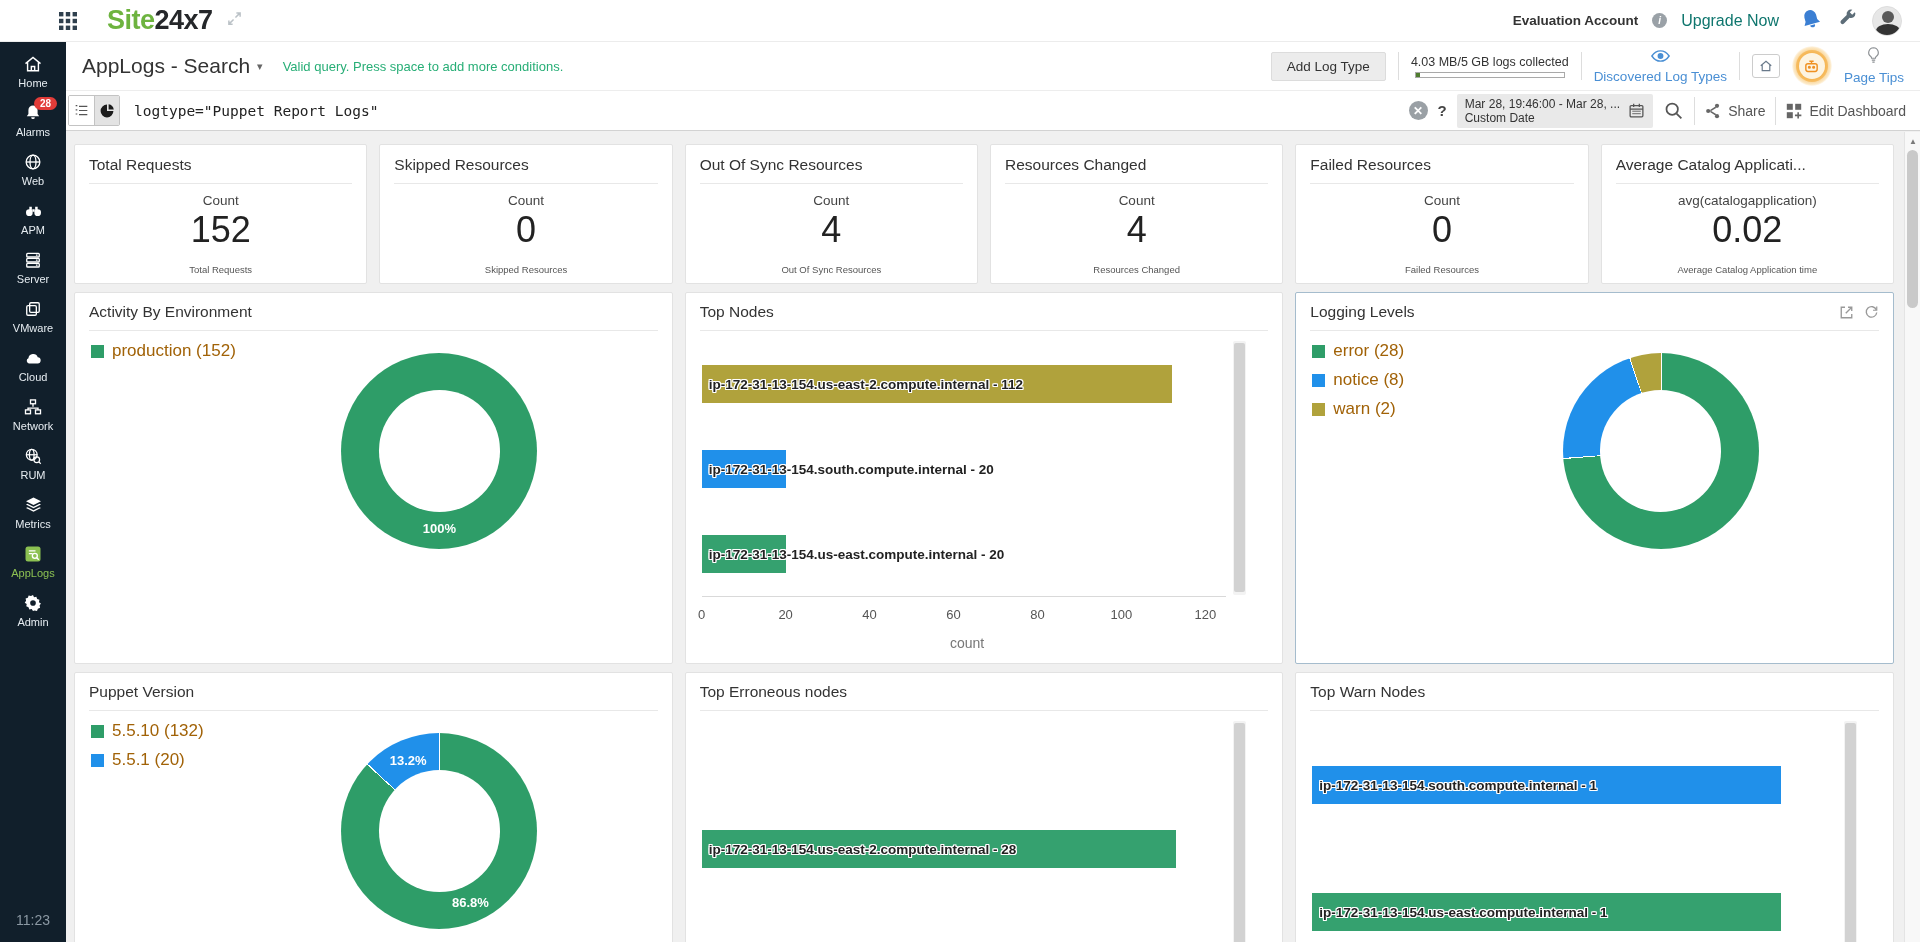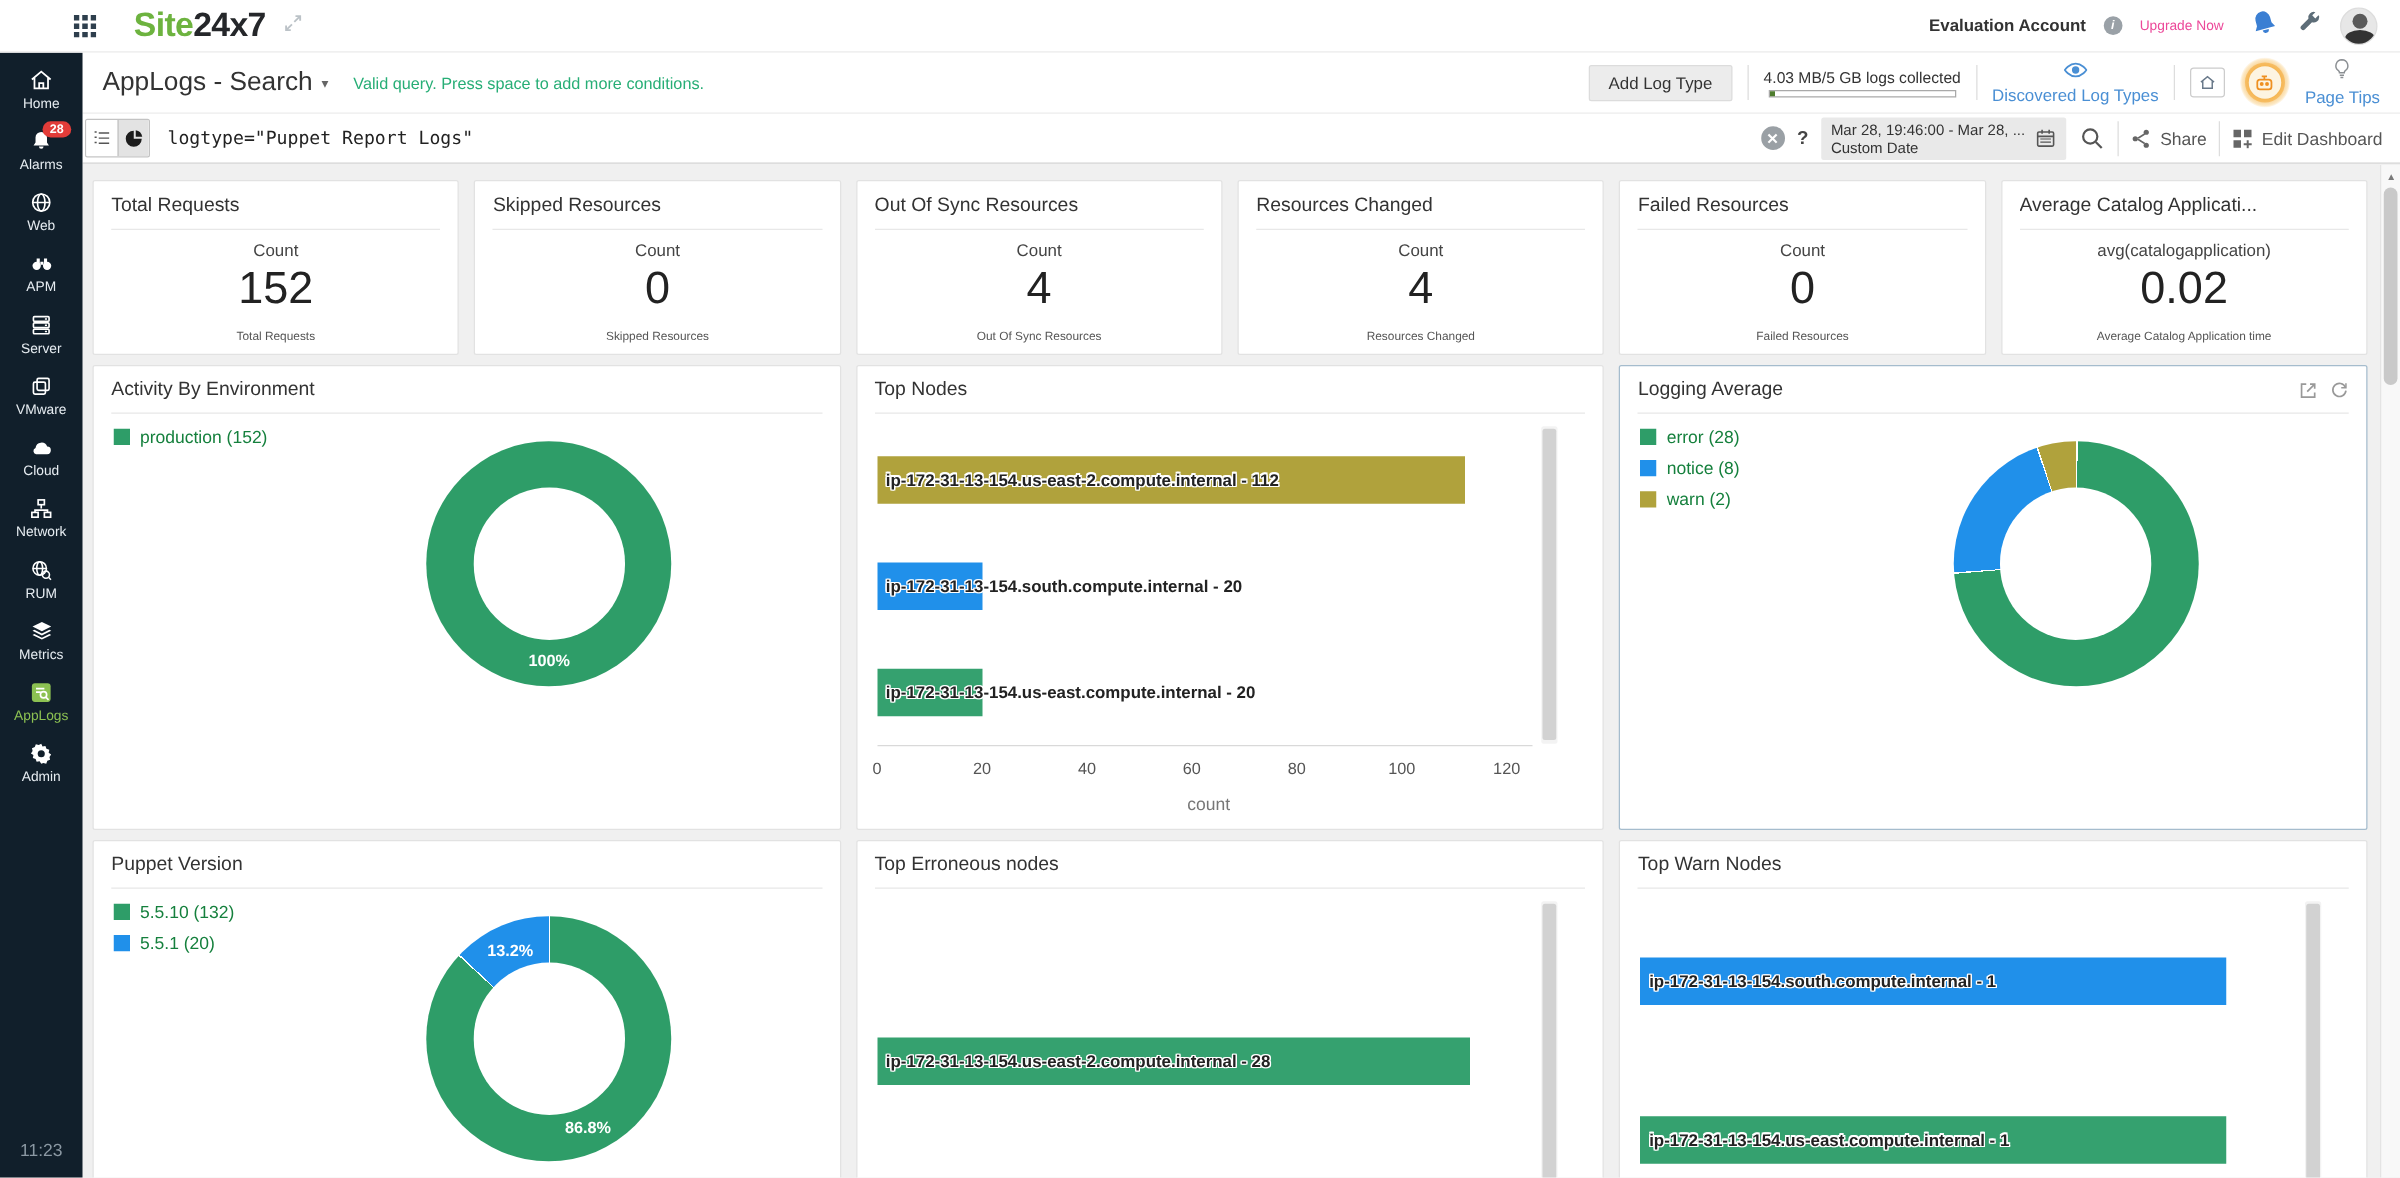--- a/index.html
+++ b/index.html
@@ -10,21 +10,21 @@
   .topbar{position:absolute;top:0;left:0;right:0;height:42px;background:#fff;
     border-bottom:1px solid #ececec;display:flex;align-items:center;z-index:6;}
   .grid-btn{margin-left:55px;width:26px;height:26px;display:flex;align-items:center;justify-content:center;cursor:pointer;}
   .logo{margin-left:26px;font-size:27px;font-weight:bold;letter-spacing:-0.5px;}
   .logo .g{color:#6db33f;} .logo .d{color:#25272a;}
   .expand-ic{margin-left:14px;opacity:.65;}
   .top-right{margin-left:auto;display:flex;align-items:center;gap:14px;padding-right:18px;}
   .acct{font-size:13.5px;font-weight:bold;color:#333;}
   .info-dot{width:15px;height:15px;border-radius:50%;background:#9aa1a7;color:#fff;font-size:10px;
     display:flex;align-items:center;justify-content:center;font-weight:bold;font-style:italic;}
-  .upgrade{font-size:11px;color:#ec4899;}
+  .upgrade{font-size:16px;color:#0f766e;}
   .avatar{width:30px;height:30px;border-radius:50%;background:#e7e7e7;position:relative;overflow:hidden;border:1px solid #ddd;}
   .avatar::before{content:"";position:absolute;left:9px;top:4px;width:12px;height:12px;border-radius:50%;background:#5a5a5a;}
   .avatar::after{content:"";position:absolute;left:3px;top:17px;width:24px;height:14px;border-radius:50% 50% 0 0;background:#333;}
 
   
   .sidebar{position:absolute;top:42px;left:0;bottom:0;width:66px;background:#111f2b;z-index:5;
     display:flex;flex-direction:column;align-items:center;padding-top:5px;}
   .side-item{width:66px;height:49px;display:flex;flex-direction:column;align-items:center;justify-content:center;
     gap:3px;color:#e6ecf1;font-size:11px;cursor:pointer;position:relative;}
   .side-item svg{display:block;}
@@ -90,21 +90,21 @@
   .w-title{font-size:15.5px;color:#333;}
   .w-icons{margin-left:auto;display:flex;gap:10px;}
   .w-icons svg{cursor:pointer;}
   .widget hr{border:none;border-top:1px solid #e8e8e8;margin:9px 0 0;}
   .w-body{flex:1;position:relative;}
   .hl{border:1px solid #a5bccd;}
 
   .legend{position:absolute;left:2px;top:10px;display:flex;flex-direction:column;gap:9px;z-index:3;}
   .legend-row{display:flex;align-items:center;gap:8px;cursor:pointer;}
   .swatch{width:13px;height:13px;display:inline-block;}
-  .legend-text{font-size:14px;color:#15803d;}
+  .legend-text{font-size:17px;color:#a16207;}
 
   .donut{position:absolute;width:196px;height:196px;border-radius:50%;left:50%;top:22px;
     transform:translateX(calc(-50% + 66px));cursor:pointer;}
   .donut::after{content:"";position:absolute;inset:19%;background:#fff;border-radius:50%;z-index:1;}
   .slice-label{position:absolute;transform:translate(-50%,-50%);color:#fff;font-size:13px;font-weight:bold;z-index:2;white-space:nowrap;}
 
   .barchart{position:absolute;inset:0;}
   .rows{position:absolute;left:2px;right:42px;top:10px;bottom:56px;display:flex;flex-direction:column;
     justify-content:space-around;border-bottom:1px solid #d9d9d9;}
   .bar-slot{position:relative;height:38px;}
@@ -466,21 +466,21 @@
             </div>
           <div class="xlabel">count</div>
           <span class="inner-scroll">
               <i></i>
             </span>
         </div>
       </div>
     </div>
     <div class="card widget hl">
       <div class="w-head">
-        <span class="w-title">Logging Average</span>
+        <span class="w-title">Logging Levels</span>
         <span class="w-icons">
           <svg width="15" height="15" viewBox="0 0 20 20" fill="none" stroke="#999" stroke-width="1.8">
               <path d="M8 3H3v14h14v-5M12 3h5v5M17 3l-8 8"></path>
             </svg>
           <svg width="15" height="15" viewBox="0 0 20 20" fill="none" stroke="#999" stroke-width="1.8">
               <path d="M16.5 6.5A7 7 0 1 0 17 10"></path>
               <path d="M17 2v5h-5" stroke-width="1.6"></path>
             </svg>
         </span>
       </div>

